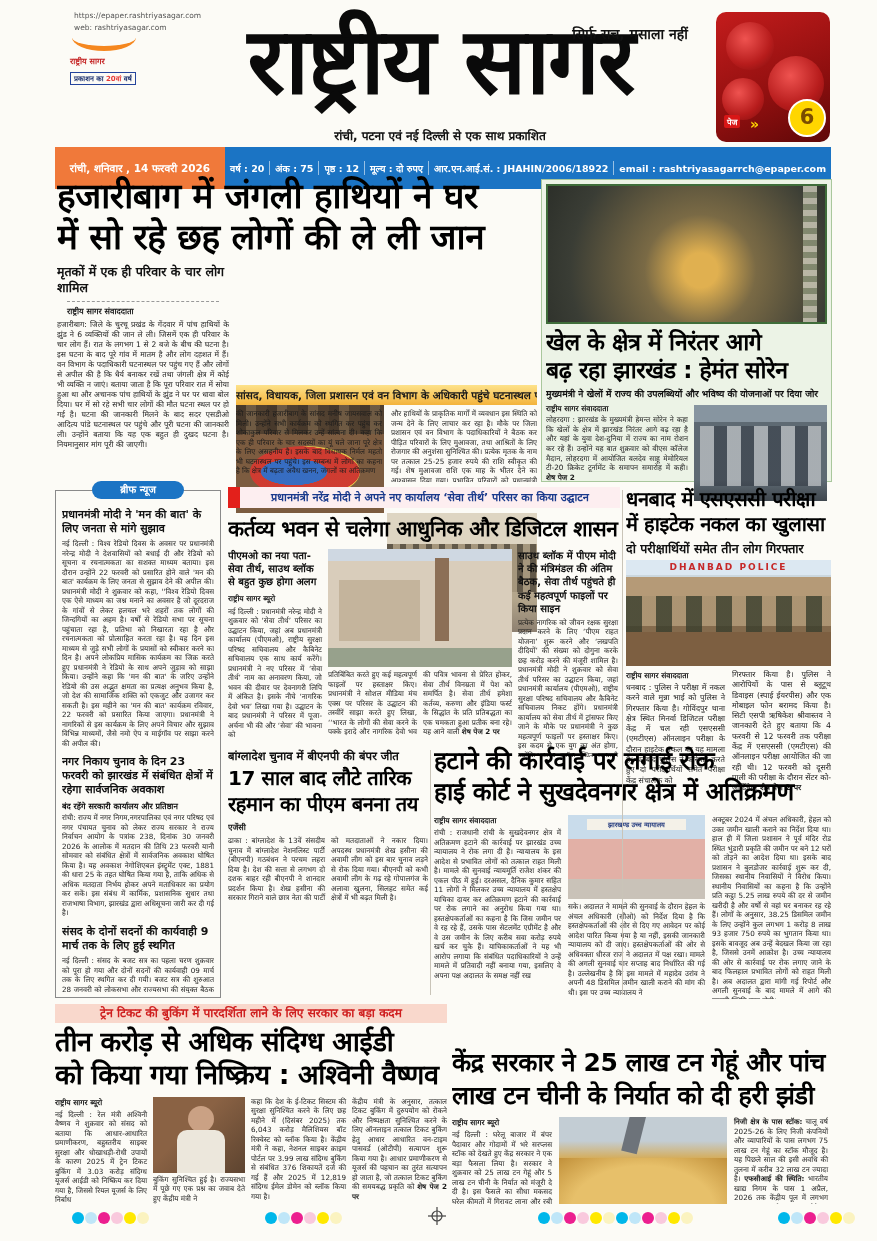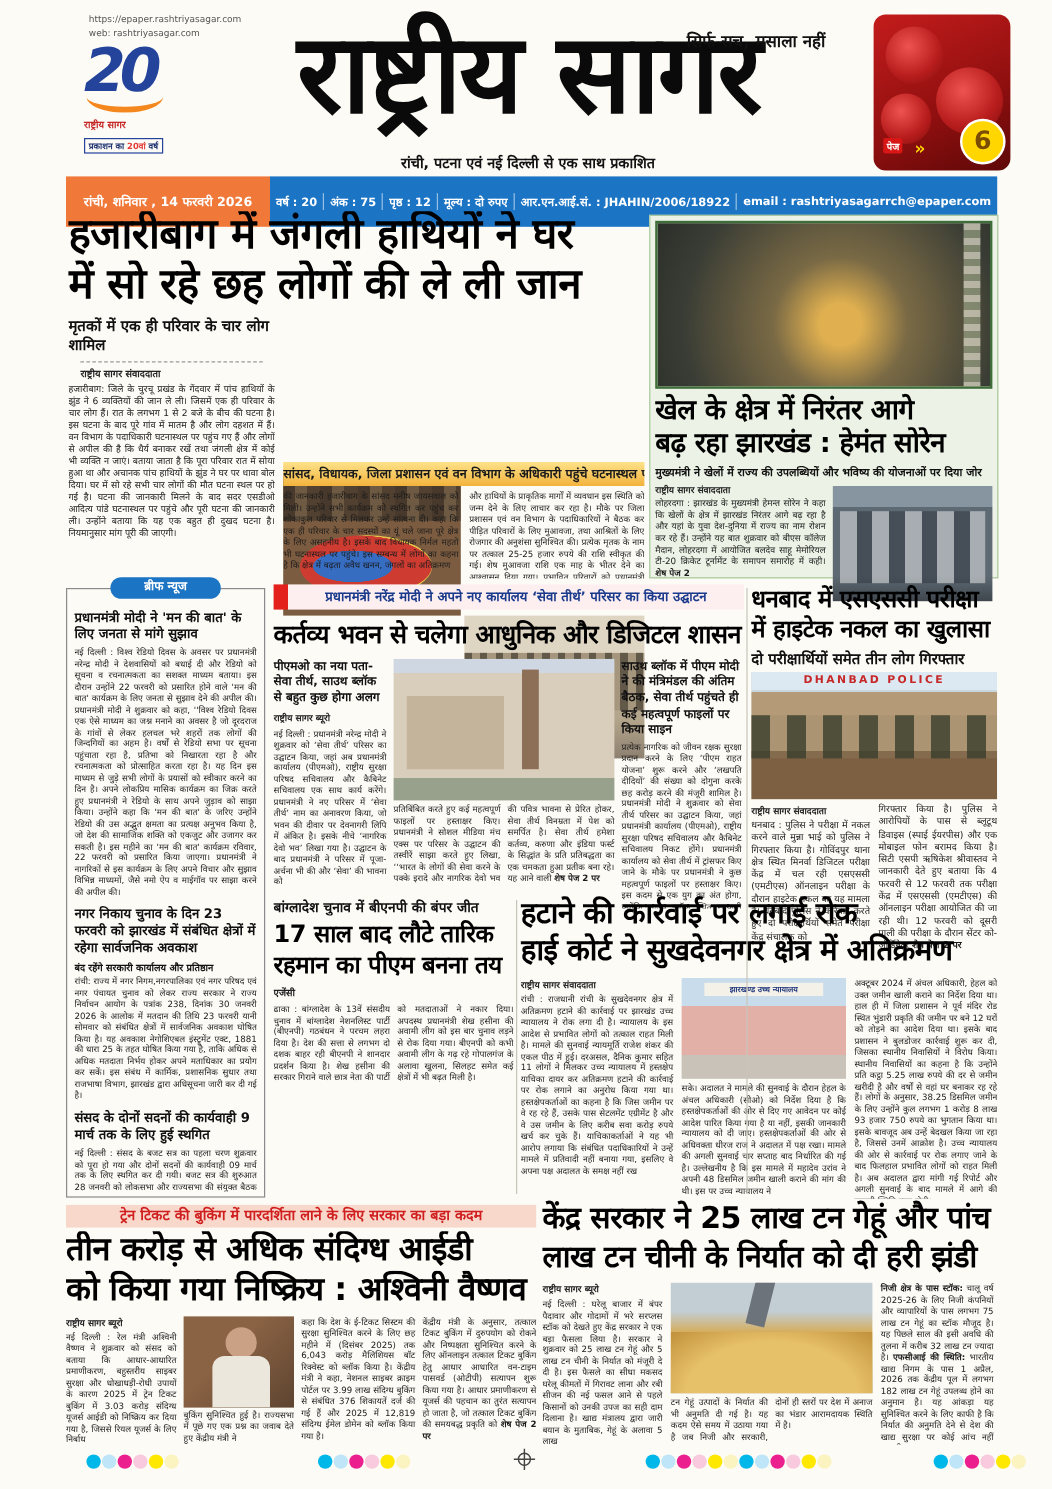--- a/index.html
+++ b/index.html
@@ -14,21 +14,21 @@
   
   .urls{font-size:7.5px;color:#555;line-height:1.6;}
   .l20{font-size:50px;font-weight:bold;font-style:italic;color:#24449c;line-height:.85;letter-spacing:-5px;}
   .swoosh{width:64px;height:14px;border-bottom:5px solid #f5871f;border-radius:0 0 70% 70%/0 0 100% 100%;margin:-6px 0 0 2px;}
   .logo-name{color:#c62828;font-size:8px;font-weight:bold;margin-top:4px;}
   .anniv{display:inline-block;border:1px solid #24449c;font-size:7px;padding:1px 3px;margin-top:3px;color:#1a2f6e;font-weight:bold;}
   .anniv .red{color:#e53935;}
   .masthead{font-weight:bold;color:#0a0a0a;font-size:92px;line-height:1.05;text-align:center;letter-spacing:-2px;}
   .tagline{font-size:14px;font-weight:bold;text-align:center;}
   .publine{font-size:12px;font-weight:bold;text-align:center;}
-  .rose{border-radius:10px;background:linear-gradient(155deg,#c41c1c 0%,#8f0f0f 60%,#5e0808 100%);margin-left:12px;}
+  .rose{border-radius:10px;background:linear-gradient(155deg,#c41c1c 0%,#8f0f0f 60%,#5e0808 100%);}
   .rosebud{position:absolute;border-radius:50%;background:radial-gradient(circle at 40% 35%,#ef5350,#b71c1c 60%,#7f0d0d);}
   .page-circle{position:absolute;right:4px;bottom:5px;width:34px;height:34px;border-radius:50%;background:#ffd600;border:2px solid #fff;color:#7a4c00;font-size:21px;font-weight:bold;text-align:center;line-height:32px;}
   .page-chip{position:absolute;left:8px;bottom:14px;background:#d81616;color:#fff;font-size:8px;font-weight:bold;padding:1px 3px;border-radius:2px;}
   .page-arrows{position:absolute;left:34px;bottom:10px;color:#ffd600;font-size:14px;font-weight:bold;}
   .infobar{display:flex;height:42px;}
   .datebox{width:170px;background:#f0793a;color:#fff;font-size:10.5px;font-weight:bold;display:flex;align-items:center;justify-content:center;}
   .fields{flex:1;background:#1b74c4;color:#fff;font-size:9.5px;font-weight:bold;display:flex;align-items:center;justify-content:space-evenly;}
   .fsep{width:1px;height:14px;background:rgba(255,255,255,.55);}
   
   .lead-hl{font-size:35px;line-height:1.16;}
@@ -84,21 +84,20 @@
 <body>
 
 <div class="sheet">
 
   <div class="abs urls" style="left:74px;top:10px;">
     <div>https://epaper.rashtriyasagar.com</div>
     <div>web: rashtriyasagar.com</div>
   </div>
 
   <div class="abs" style="left:70px;top:38px;width:115px;">
-    <div class="l20"><span>20</span></div>
     <div class="swoosh"></div>
     <div class="logo-name">राष्ट्रीय सागर</div>
     <div class="anniv"><span>प्रकाशन का </span><span class="red">20वां</span><span> वर्ष</span></div>
   </div>
 
   <div class="abs masthead" style="left:168px;top:14px;width:545px;">राष्ट्रीय सागर</div>
 
   <div class="abs tagline" style="left:540px;top:24px;width:180px;">सिर्फ सच, मसाला नहीं</div>
 
   <div class="abs publine" style="left:250px;top:127px;width:380px;">रांची, पटना एवं नई दिल्ली से एक साथ प्रकाशित</div>
@@ -270,21 +269,21 @@
             <div class="shirt"></div>
           </div>
         <div class="body-txt small" style="margin-top:2px;">बुकिंग सुनिश्चित हुई है। राज्यसभा में पूछे गए एक प्रश्न का जवाब देते हुए केंद्रीय मंत्री ने</div>
       </div>
       <div class="body-txt small" style="width:96px;">कहा कि देश के ई-टिकट सिस्टम की सुरक्षा सुनिश्चित करने के लिए छह महीने में (दिसंबर 2025) तक 6,043 करोड़ मैलिशियस बॉट रिक्वेस्ट को ब्लॉक किया है। केंद्रीय मंत्री ने कहा, नेशनल साइबर क्राइम पोर्टल पर 3.99 लाख संदिग्ध बुकिंग से संबंधित 376 शिकायतें दर्ज की गई हैं और 2025 में 12,819 संदिग्ध ईमेल डोमेन को ब्लॉक किया गया है।</div>
       <div class="body-txt small" style="width:96px;"><span>केंद्रीय मंत्री के अनुसार, तत्काल टिकट बुकिंग में दुरुपयोग को रोकने और निष्पक्षता सुनिश्चित करने के लिए ऑनलाइन तत्काल टिकट बुकिंग हेतु आधार आधारित वन-टाइम पासवर्ड (ओटीपी) सत्यापन शुरू किया गया है। आधार प्रमाणीकरण से यूजर्स की पहचान का तुरंत सत्यापन हो जाता है, जो तत्काल टिकट बुकिंग की समयबद्ध प्रकृति को </span><span class="cont">शेष पेज 2 पर</span></div>
     </div>
   </div>
 
   <div class="abs" style="left:452px;top:999px;width:378px;height:205px;overflow:hidden;">
-    <div class="hl nowrap" style="font-size:25px;line-height:1.3;">केंद्र सरकार ने 25 लाख टन गेहूं और पांच</div>
+    <div class="hl nowrap" style="font-size:25px;line-height:1.3;margin-top:48px;">केंद्र सरकार ने 25 लाख टन गेहूं और पांच</div>
     <div class="hl nowrap" style="font-size:25px;line-height:1.3;">लाख टन चीनी के निर्यात को दी हरी झंडी</div>
     <div style="display:flex;gap:7px;margin-top:5px;">
       <div style="width:100px;">
         <div class="byline" style="font-size:7.5px;margin-bottom:3px;">राष्ट्रीय सागर ब्यूरो</div>
         <div class="body-txt small">नई दिल्ली : घरेलू बाजार में बंपर पैदावार और गोदामों में भरे सरप्लस स्टॉक को देखते हुए केंद्र सरकार ने एक बड़ा फैसला लिया है। सरकार ने शुक्रवार को 25 लाख टन गेहूं और 5 लाख टन चीनी के निर्यात को मंजूरी दे दी है। इस फैसले का सीधा मकसद घरेलू कीमतों में गिरावट लाना और रबी सीजन की नई फसल आने से पहले किसानों को उनकी उपज का सही दाम दिलाना है। खाद्य मंत्रालय द्वारा जारी बयान के मुताबिक, गेहूं के अलावा 5 लाख</div>
       </div>
       <div style="width:168px;">
         <div class="photo ph-grain" style="width:100%;height:92px;">
             <div class="heap"></div>
             <div class="chute"></div>

